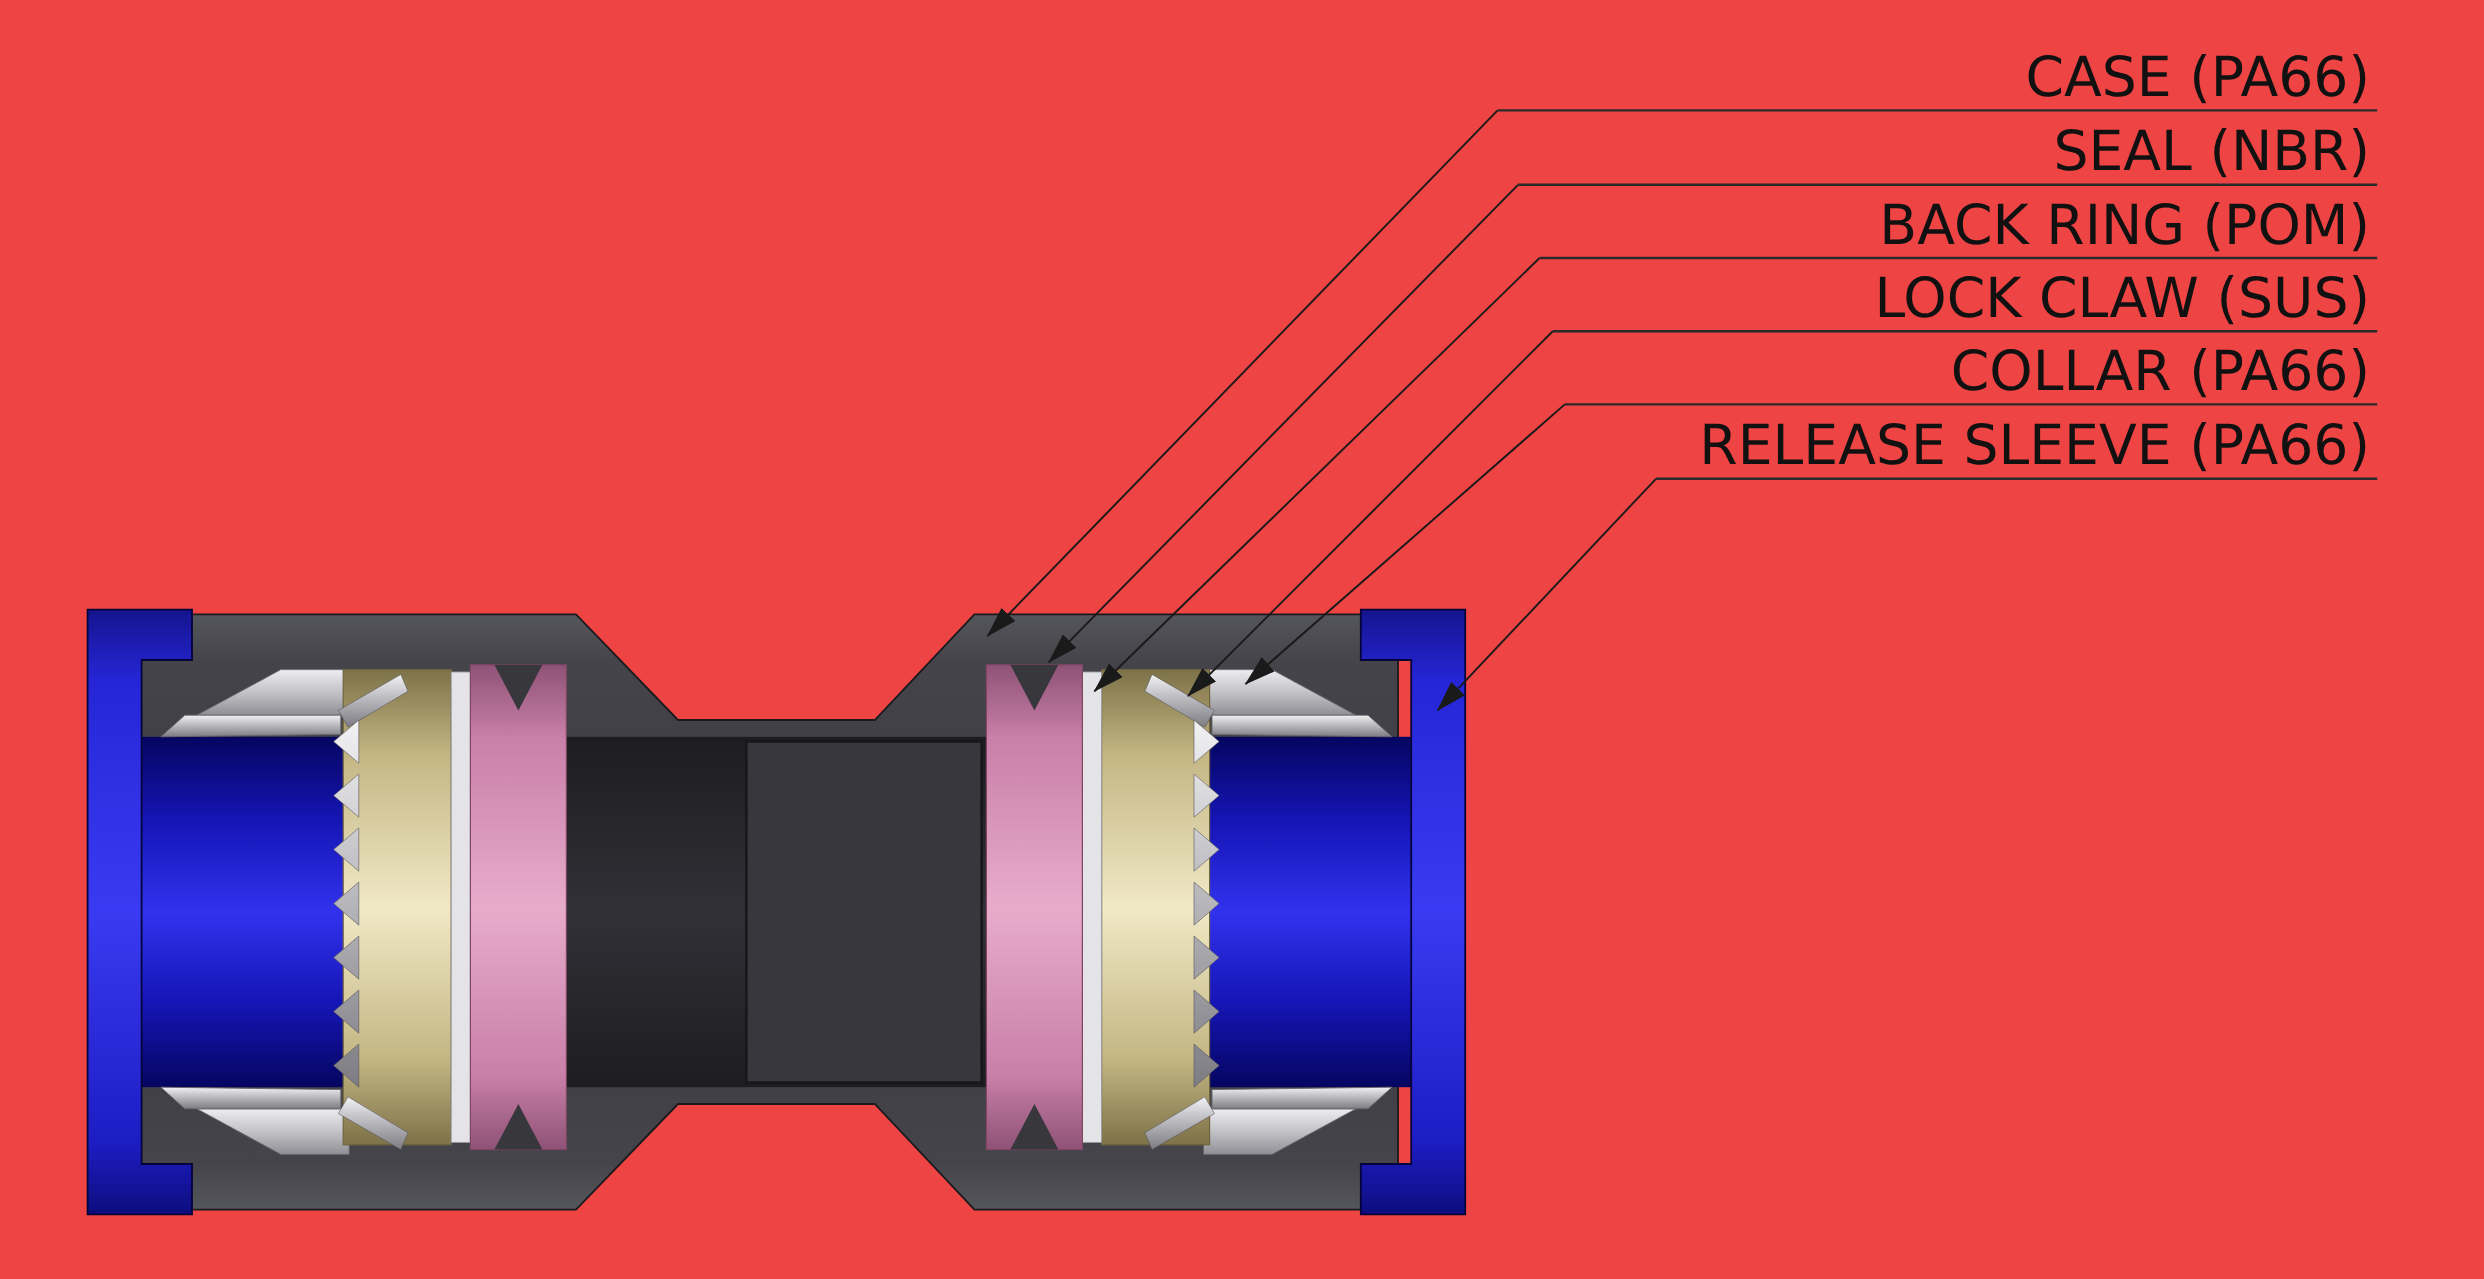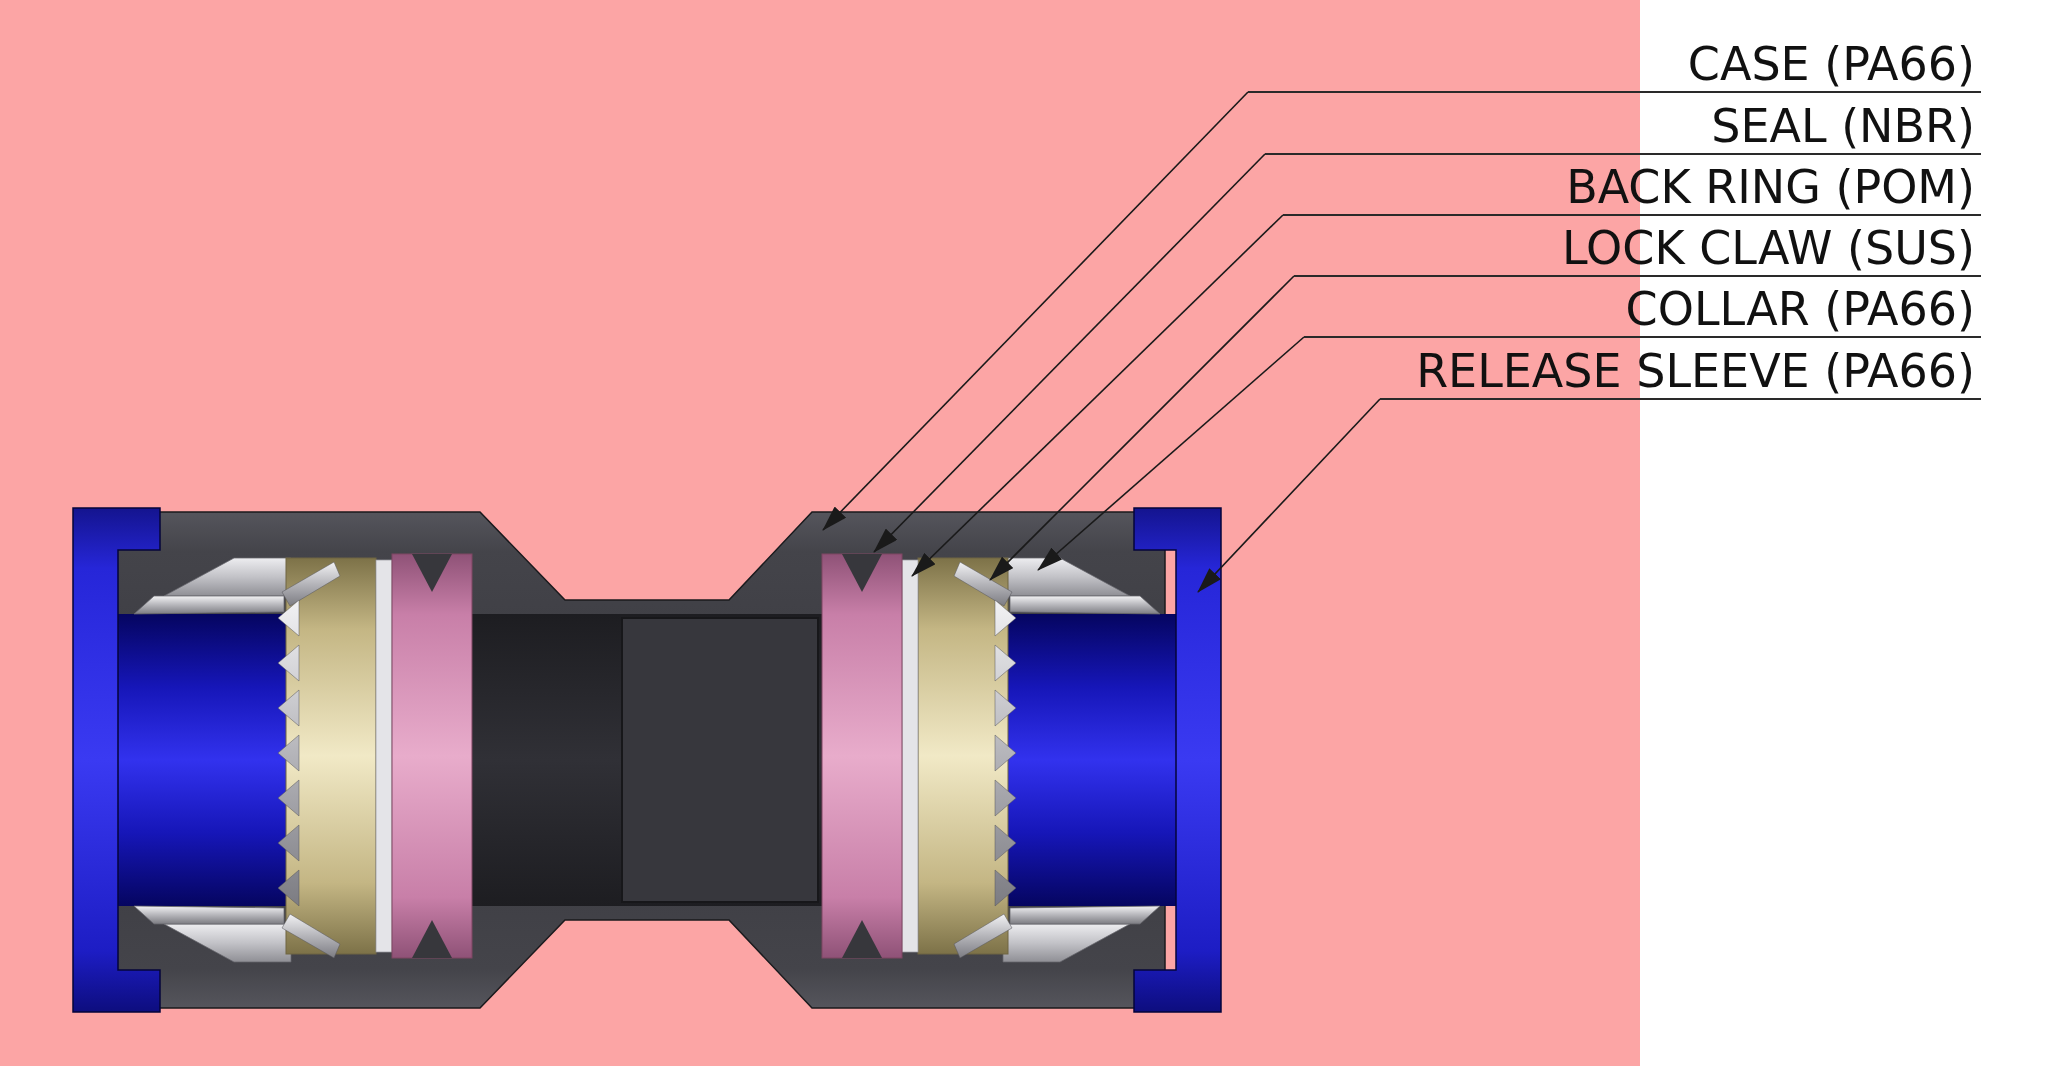--- a/index.html
+++ b/index.html
@@ -5,23 +5,23 @@
   html, body {
     margin: 0;
     padding: 0;
     background: #ffffff;
     width: 2070px;
     height: 1066px;
     overflow: hidden;
   }
   .stage {
     position: relative;
-    width: 1640px;
+    width: 2070px;
     height: 1066px;
-    background: #fca5a5;
+    background: #ef4444;
   }
   svg { display: block; }
   .labels text {
     font-family: "DejaVu Sans", "Liberation Sans", sans-serif;
     font-size: 46px;
     fill: #111111;
   }
   .leader {
     stroke: #1a1a1a;
     stroke-width: 1.6;

